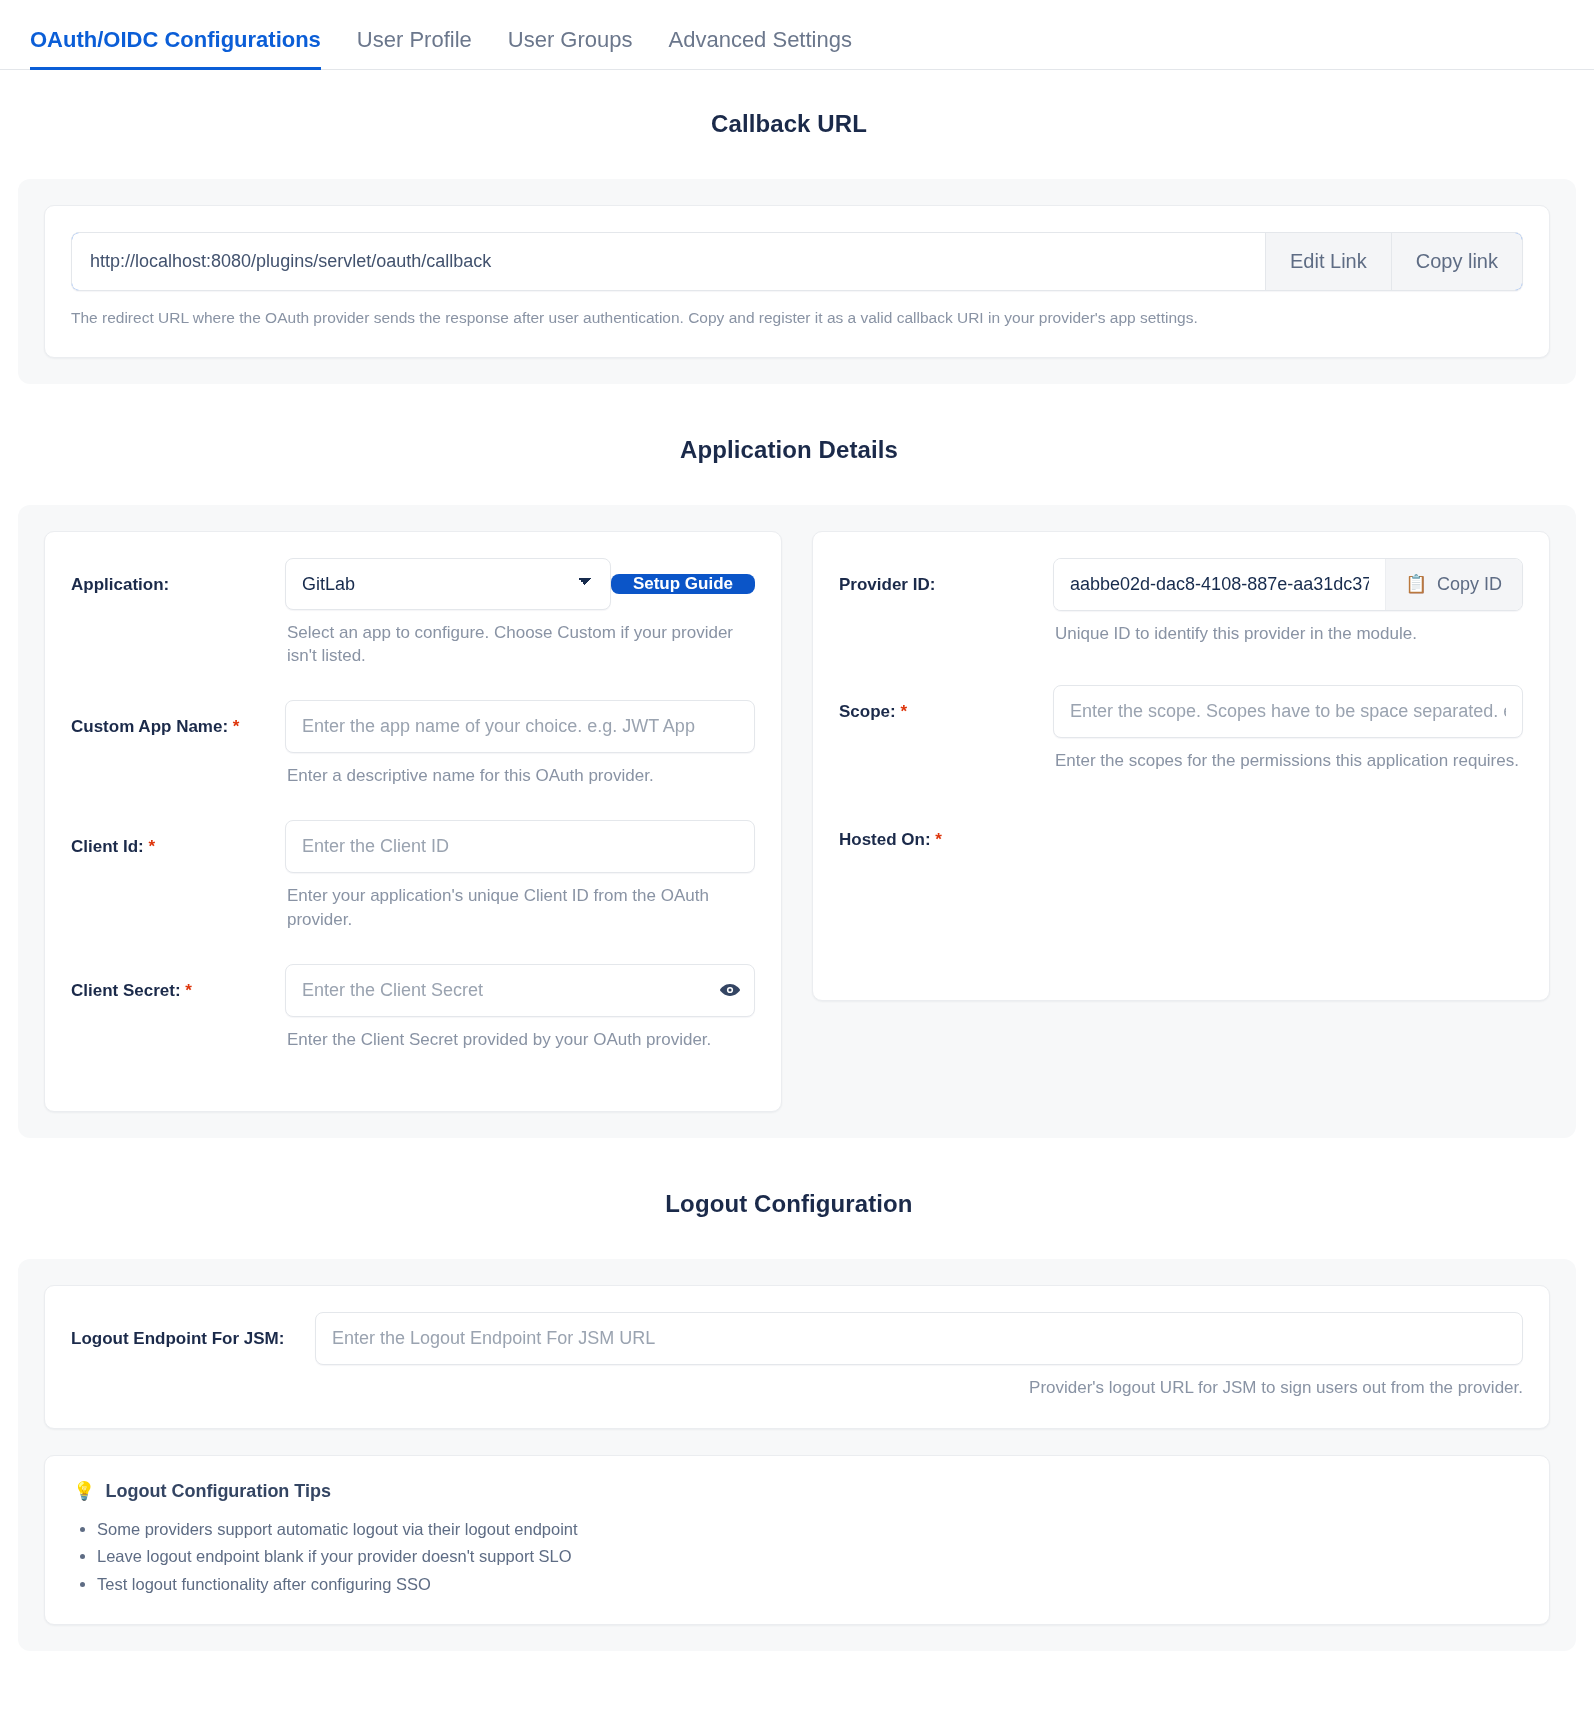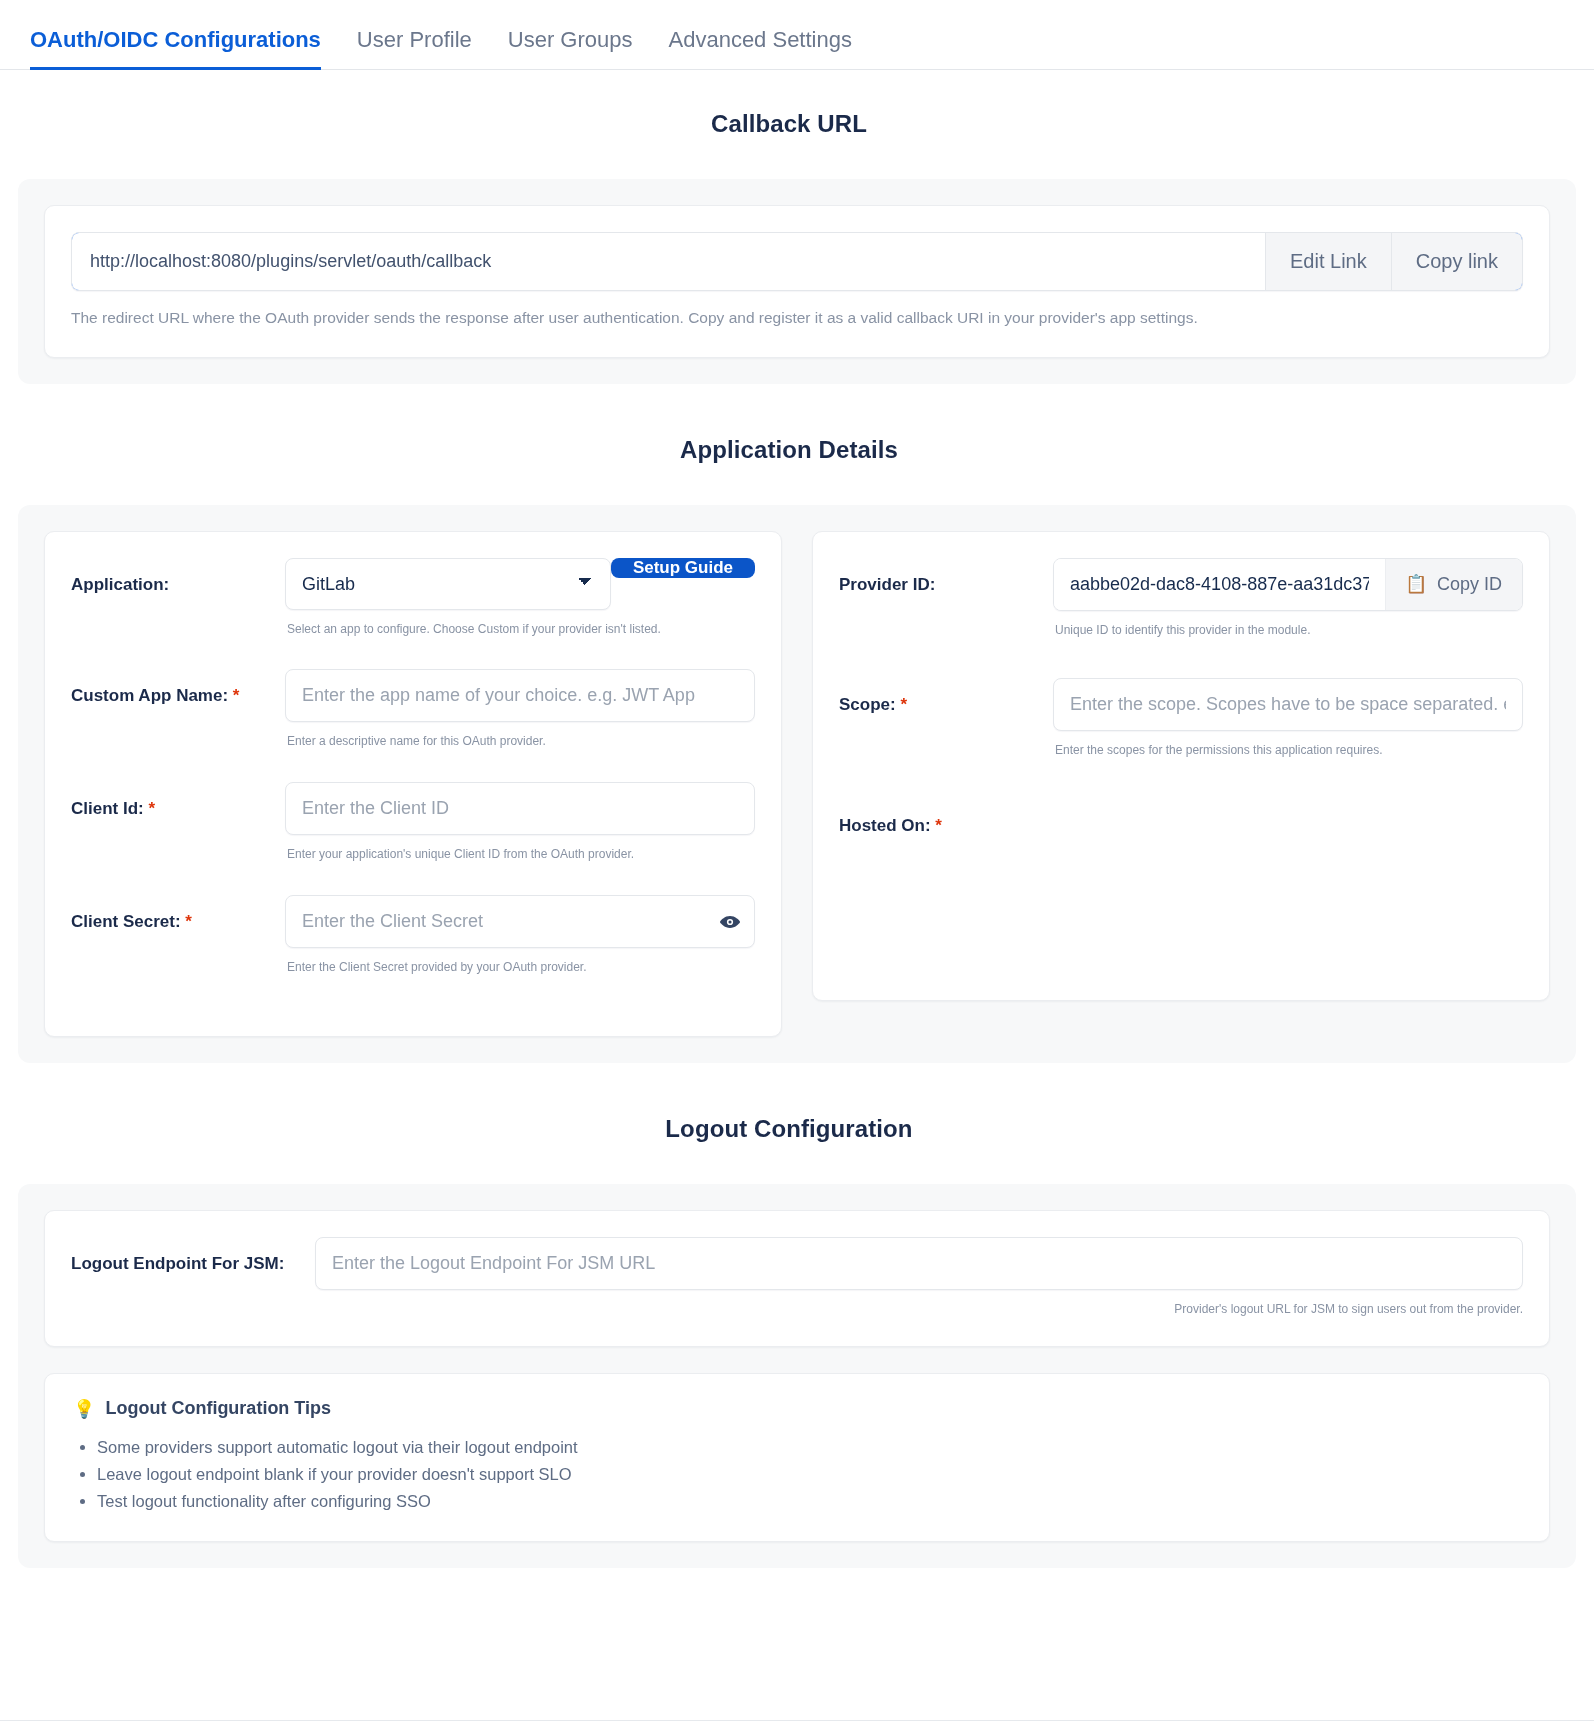--- a/index.html
+++ b/index.html
@@ -133,21 +133,21 @@
     flex: 0 0 200px;
     font-size: 17px;
     font-weight: 700;
     color: #1B2A4A;
     padding-top: 16px;
     line-height: 1.3;
   }
   .req { color: #DE350B; font-weight: 700; }
   .fctl { flex: 1 1 auto; min-width: 0; }
   .fhint {
-    font-size: 12px;
+    font-size: 17px;
     color: #8993A4;
     margin: 11px 0 22px 2px;
     line-height: 1.4;
   }
   .inp {
     width: 100%;
     border: 1px solid #e4e7eb;
     border-radius: 8px;
     padding: 15px 16px;
     font-size: 18px;
@@ -167,21 +167,21 @@
       linear-gradient(135deg, #172B4D 50%, transparent 50%);
     background-position:
       calc(100% - 25px) calc(50% - 2px),
       calc(100% - 18px) calc(50% - 2px);
     background-size: 7px 7px, 7px 7px;
     background-repeat: no-repeat;
     color: #172B4D;
     cursor: pointer;
   }
 
-  .with-btn { display: flex; align-items: flex-start; border-radius: 12px; }
+  .with-btn { display: flex; align-items: center; border-radius: 12px; }
   .setup-btn {
     background: #0B55C8;
     color: #fff;
     border: none;
     border-radius: 8px;
     font-size: 17px;
     font-weight: 700;
     padding: 0 22px;
     cursor: pointer;
     white-space: nowrap;

